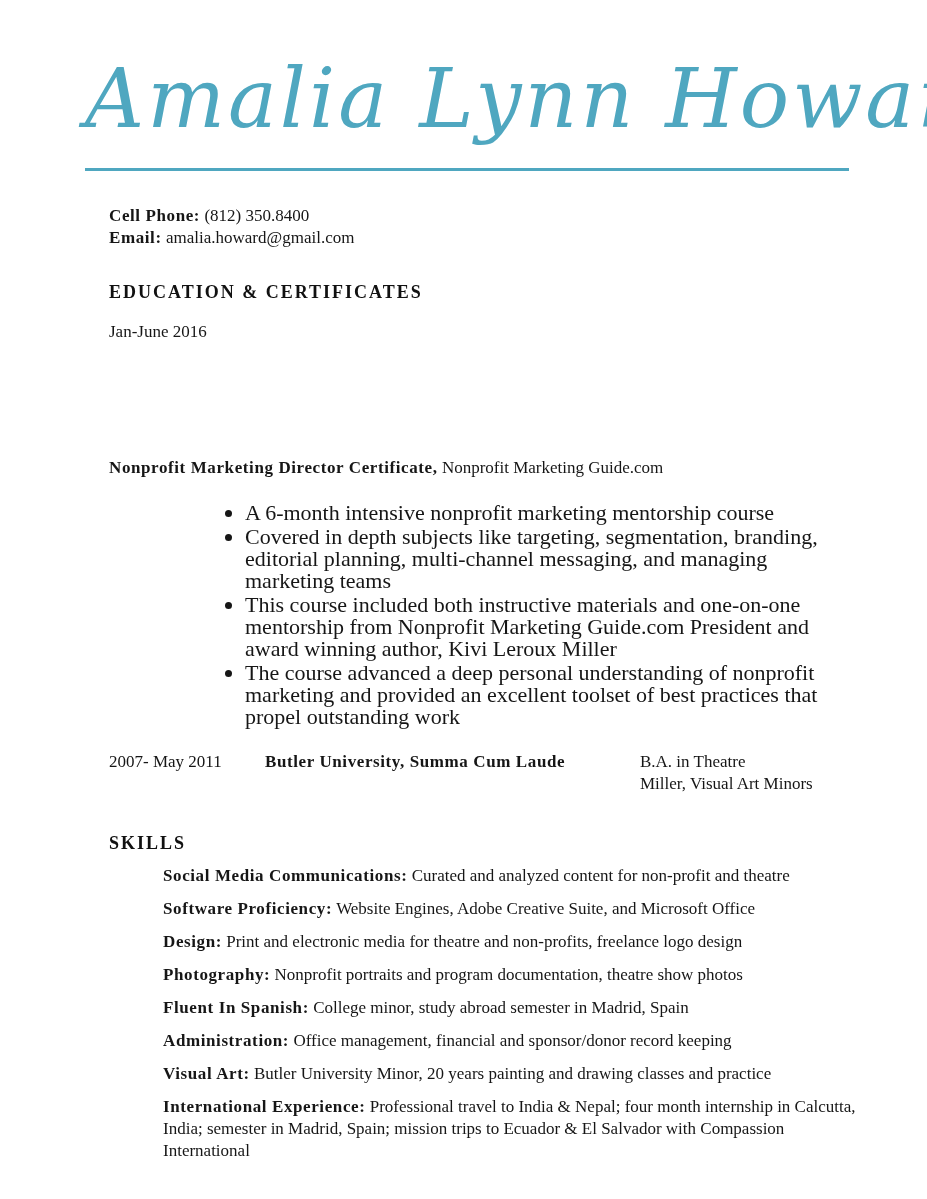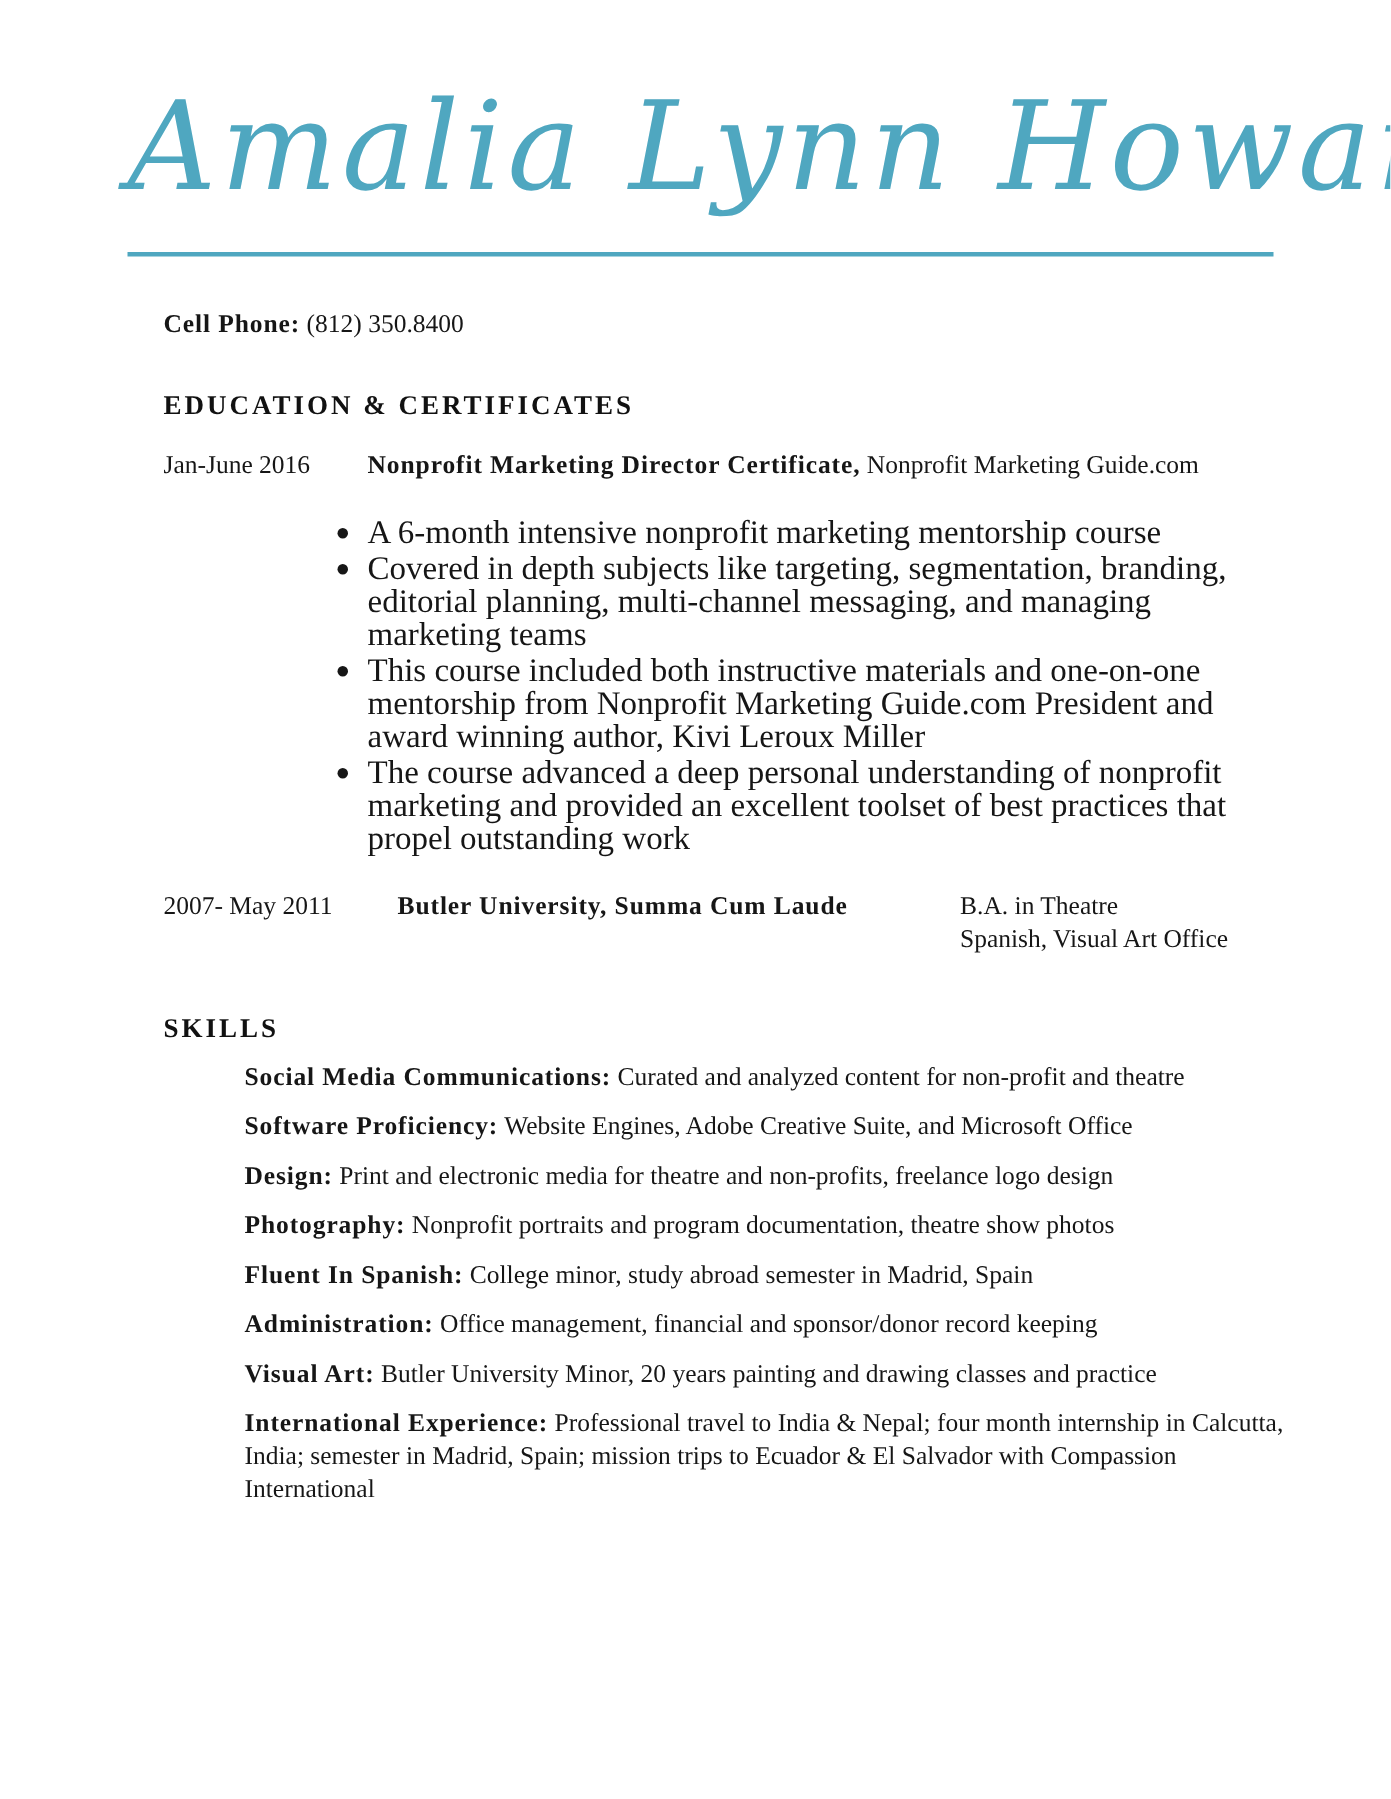--- a/index.html
+++ b/index.html
@@ -53,21 +53,21 @@
     cursor: pointer;
   }
   
   .education { margin-top: 31px; }
   .edu-row {
     display: flex;
     align-items: flex-start;
     font-size: 17px;
     line-height: 22px;
   }
-  .edu-row-first { margin-top: 17px; }
+  .edu-row-first { margin-top: 17px; flex-direction: column; }
   .edu-date { flex: 0 0 136px; }
   .edu-mid  { flex: 0 0 355px; padding-right: 12px; }
   .edu-rest { flex: 1 1 auto; }
   .edu-bullets {
     margin-top: 23px;
     padding-left: 136px;
     list-style: disc outside;
   }
   .edu-bullets li {
     max-width: 614px;
@@ -94,20 +94,21 @@
 
   <div class="header">
     <div class="name">Amalia Lynn Howard</div>
     <div class="rule"></div>
   </div>
 
   <div class="content">
 
     <section class="contact">
       <p class="line"><span class="b">Cell Phone:</span> <span>(812) 350.8400</span></p>
+      <p class="line"><span class="b">Email:</span> <span>amalia.howard@gmail.com</span></p>
     </section>
 
     <section class="education">
       <div class="section-heading">EDUCATION &amp; CERTIFICATES</div>
 
       <div class="edu-row edu-row-first">
         <div class="edu-date">Jan-June 2016</div>
         <div class="edu-rest"><span class="b">Nonprofit Marketing Director Certificate,</span> <span>Nonprofit Marketing Guide.com</span></div>
       </div>
 
@@ -116,21 +117,21 @@
         <li>Covered in depth subjects like targeting, segmentation, branding, editorial planning, multi-channel messaging, and managing marketing teams</li>
         <li>This course included both instructive materials and one-on-one mentorship from Nonprofit Marketing Guide.com President and award winning author, Kivi Leroux Miller</li>
         <li>The course advanced a deep personal understanding of nonprofit marketing and provided an excellent toolset of best practices that propel outstanding work</li>
       </ul>
 
       <div class="edu-row edu-gap">
         <div class="edu-date">2007- May 2011</div>
         <div class="edu-mid b">Butler University, Summa Cum Laude</div>
         <div class="edu-rest">
           <div class="line">B.A. in Theatre</div>
-          <div class="line">Spanish, Visual Art Office</div>
+          <div class="line">Miller, Visual Art Minors</div>
         </div>
       </div>
 
     </section>
 
     <section class="skills">
       <div class="section-heading">SKILLS</div>
       <div class="skills-list">
         <p class="skill-item"><span class="b">Social Media Communications:</span> <span>Curated and analyzed content for non-profit and theatre</span></p>
         <p class="skill-item"><span class="b">Software Proficiency:</span> <span>Website Engines, Adobe Creative Suite, and Microsoft Office</span></p>

